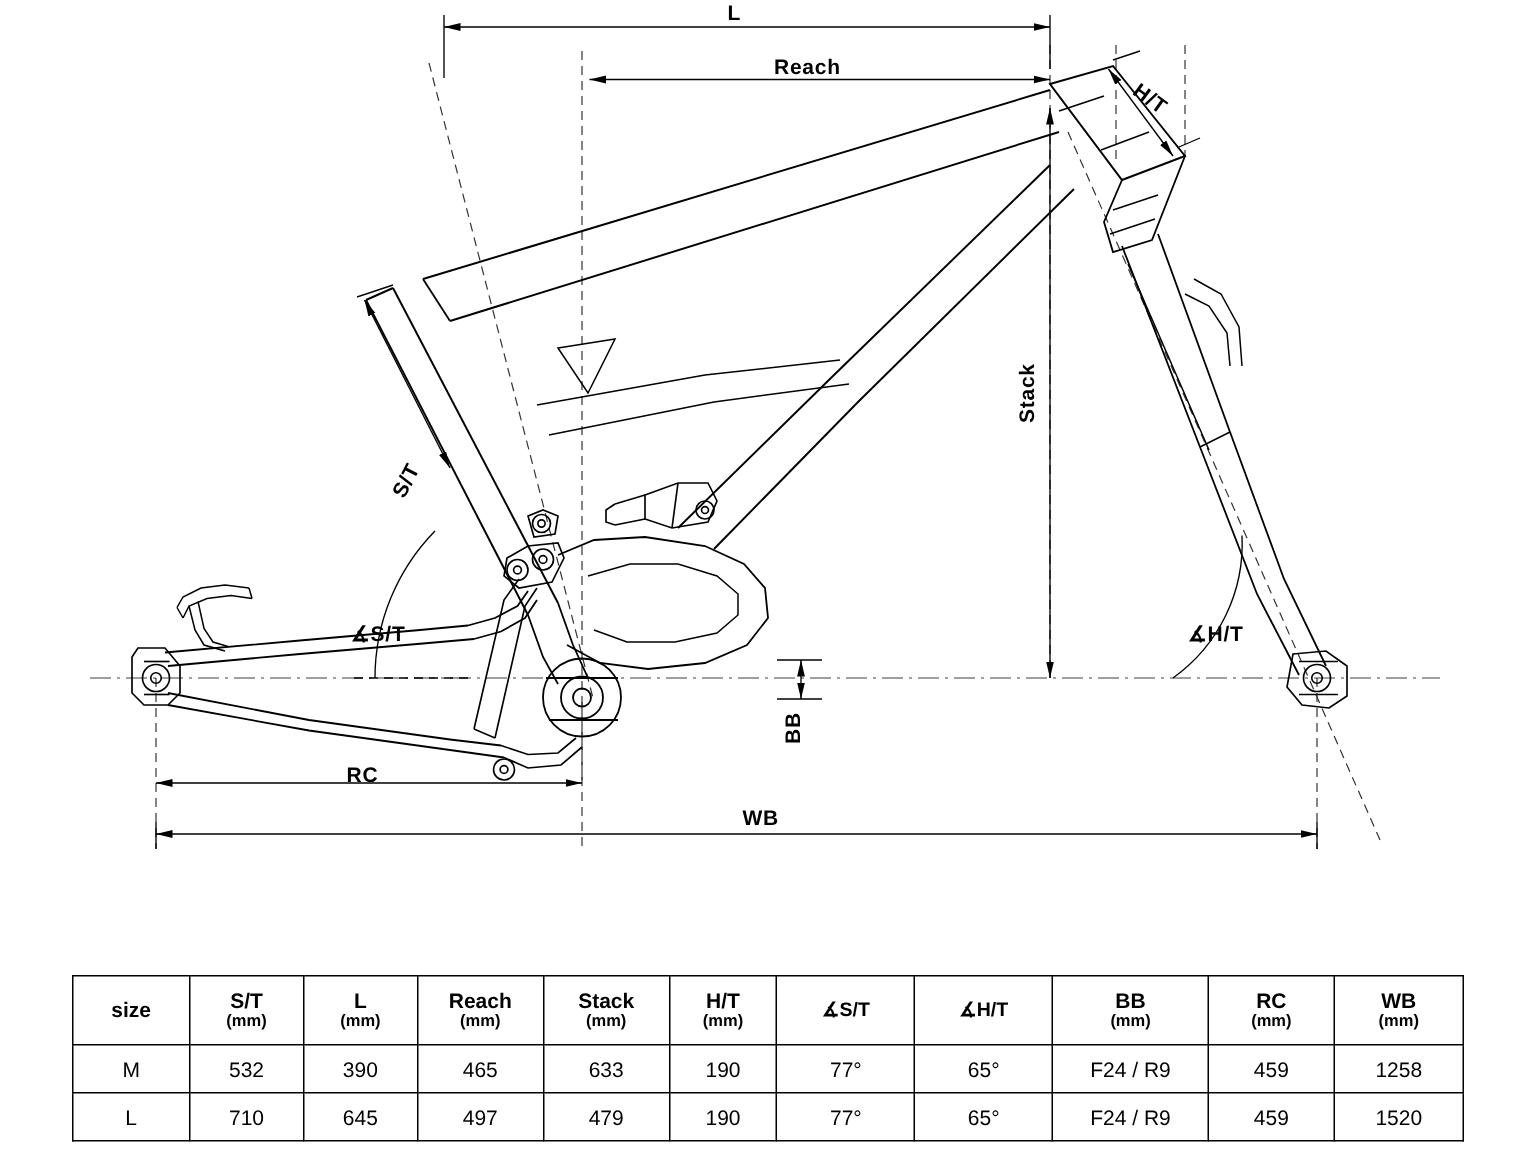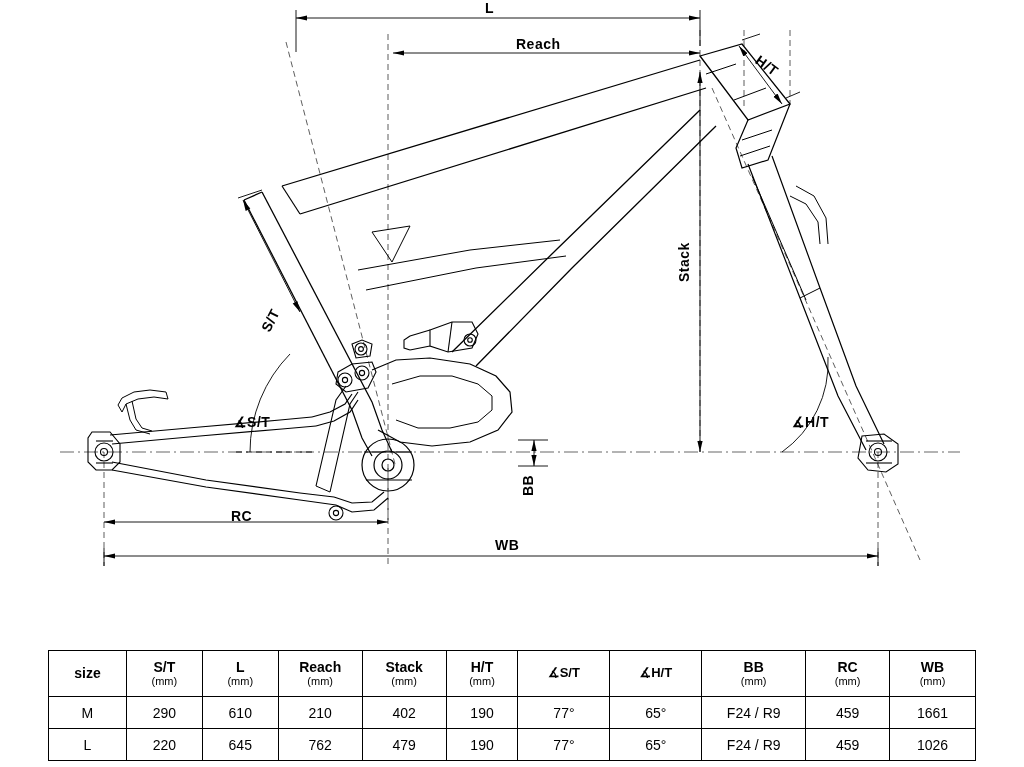--- a/index.html
+++ b/index.html
@@ -45,21 +45,21 @@
   #spec-table td, #spec-table th {
     border: 1px solid #000;
     text-align: center;
     vertical-align: middle;
     padding: 2px 2px;
     font-weight: normal;
   }
   #spec-table thead th { height: 46px; }
   #spec-table tbody td { height: 32px; }
   .hdr-main { font-size: 14px; font-weight: bold; line-height: 1.15; }
-  .hdr-sub { font-size: 11px; font-weight: normal; line-height: 1.15; }
+  .hdr-sub { font-size: 11px; font-weight: bold; line-height: 1.15; }
   .size-cell { font-size: 14px; }
   .angle-glyph { font-size: 13px; }
 </style>
 </head>
 <body>
 
 <div id="root">
 
   <div id="drawing">
     <svg width="1024" height="620" viewBox="0 0 1024 620" xmlns="http://www.w3.org/2000/svg">
@@ -308,40 +308,40 @@
         </th>
         <th style="width:86px;">
           <div class="hdr-main">WB</div>
           <div class="hdr-sub">(mm)</div>
         </th>
       </tr>
     </thead>
     <tbody>
       <tr>
         <td class="size-cell">M</td>
-        <td>290</td>
-        <td>610</td>
-        <td>210</td>
-        <td>402</td>
+        <td>532</td>
+        <td>390</td>
+        <td>465</td>
+        <td>633</td>
         <td>190</td>
         <td>77°</td>
         <td>65°</td>
         <td>F24 / R9</td>
         <td>459</td>
-        <td>1661</td>
+        <td>1258</td>
       </tr>
       <tr>
         <td class="size-cell">L</td>
-        <td>220</td>
+        <td>710</td>
         <td>645</td>
-        <td>762</td>
+        <td>497</td>
         <td>479</td>
         <td>190</td>
         <td>77°</td>
         <td>65°</td>
         <td>F24 / R9</td>
         <td>459</td>
-        <td>1026</td>
+        <td>1520</td>
       </tr>
     </tbody>
   </table>
 
 </div>
 
 </body></html>

